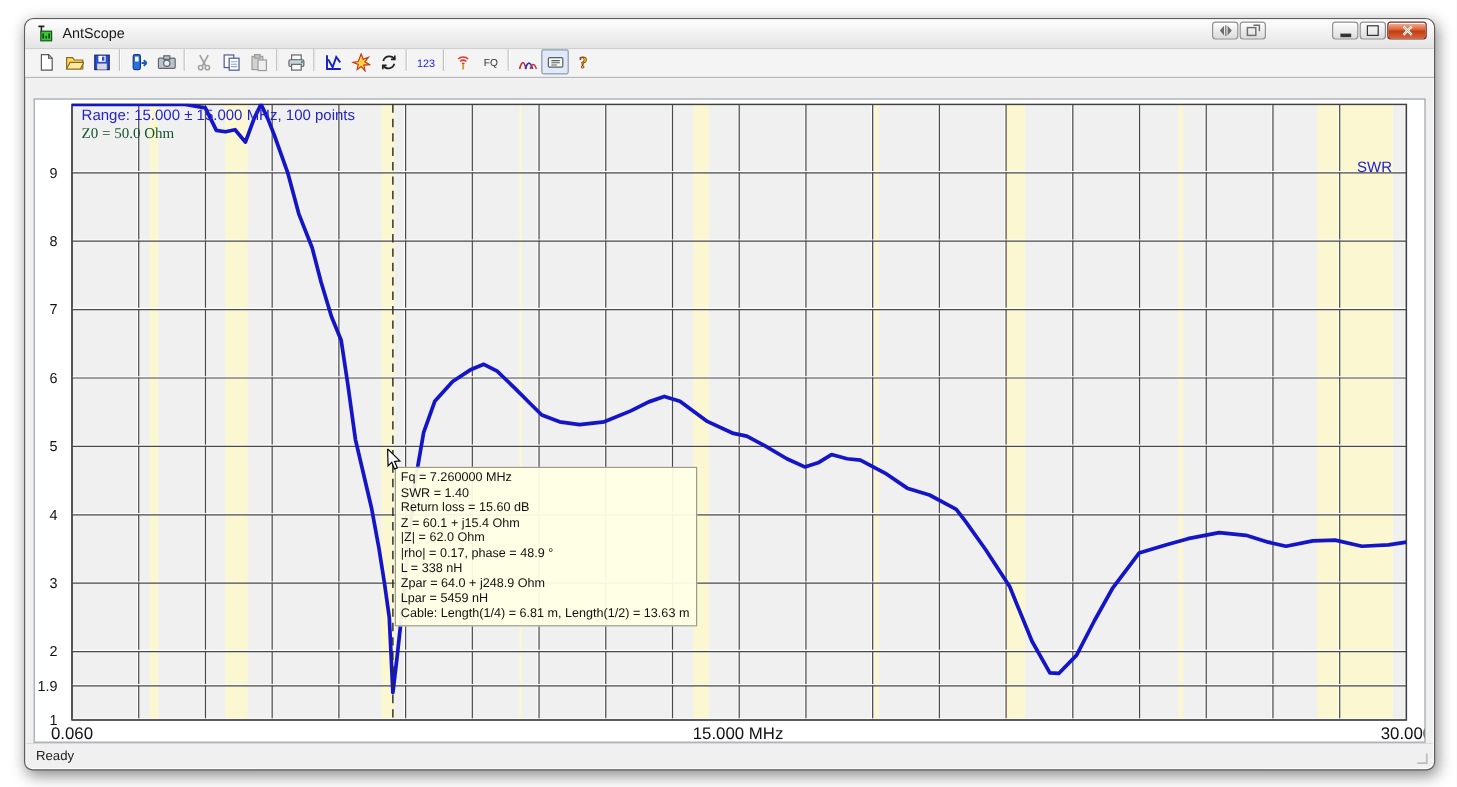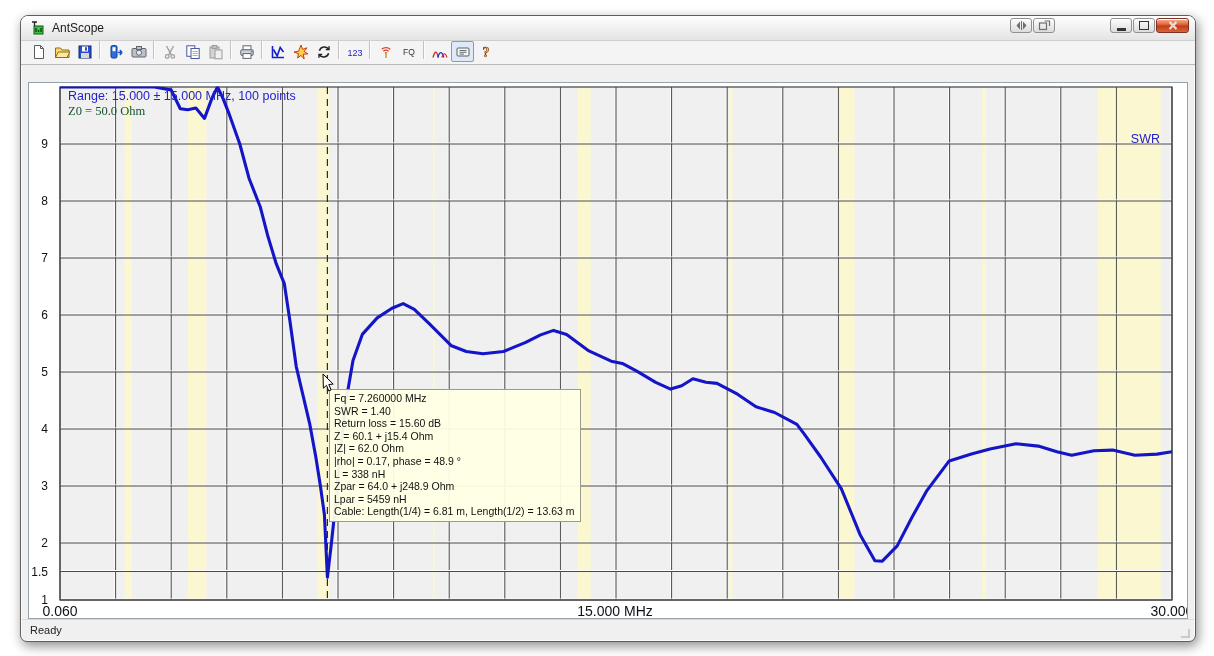--- a/index.html
+++ b/index.html
@@ -338,21 +338,21 @@
         <rect x="31" y="4" width="1112" height="513" fill="none" stroke="#3f3f3f" stroke-width="1.2"></rect>
         <clipPath id="plotclip">
           <rect x="31" y="3.5" width="1112" height="514"></rect>
         </clipPath>
         <polyline points="31.0,4.0 84.5,4.0 125.3,4.0 142.1,6.9 151.3,25.7 158.8,26.8 166.9,25.1 175.5,35.4 182.9,15.4 188.5,4.0 194.0,15.4 199.6,29.6 210.8,61.0 220.0,95.2 231.2,123.7 238.6,152.2 247.2,180.7 255.3,200.6 260.9,237.7 267.2,283.3 273.9,311.8 280.6,340.3 286.9,374.5 291.4,403.0 295.4,431.5 298.4,494.2 302.1,462.9 305.8,428.7 310.3,380.2 316.6,320.4 324.0,277.6 333.3,251.4 348.2,234.9 363.0,225.2 374.2,220.6 385.3,226.3 400.2,240.6 413.2,253.7 422.5,262.8 437.3,268.5 454.0,270.8 474.5,268.5 496.7,259.4 511.6,251.9 524.6,247.4 537.6,251.4 559.9,267.9 582.2,278.2 593.3,280.4 608.2,288.4 626.7,299.3 641.6,306.1 652.7,302.7 663.9,295.8 676.9,299.3 688.0,300.4 708.5,311.2 727.0,323.8 745.6,329.5 767.9,341.4 775.3,351.1 792.0,374.5 812.4,405.8 831.0,451.4 845.9,477.7 853.3,478.2 868.2,462.9 883.0,434.3 897.9,407.6 920.2,377.9 942.4,371.1 961.0,365.9 987.0,360.8 1009.3,363.1 1027.9,368.8 1042.7,372.2 1065.0,367.7 1083.6,367.1 1105.9,372.2 1128.1,371.1 1143.0,368.8" fill="none" stroke="#1515c8" stroke-width="3.1" stroke-linejoin="round" stroke-linecap="round" clip-path="url(#plotclip)"></polyline>
         <line x1="298.4" y1="4" x2="298.4" y2="517" stroke="#2a2a2a" stroke-width="1.2" stroke-dasharray="7 5"></line>
       </svg>
 
     <div id="y-ticks">
         <div class="y-tick" style="top: 511px; left: 0px;">1</div>
-        <div class="y-tick" style="top: 482.5px; left: 0px;">1.5</div>
+        <div class="y-tick" style="top: 482.5px; left: 0px;">1.9</div>
         <div class="y-tick" style="top: 454px; left: 0px;">2</div>
         <div class="y-tick" style="top: 397px; left: 0px;">3</div>
         <div class="y-tick" style="top: 340px; left: 0px;">4</div>
         <div class="y-tick" style="top: 283px; left: 0px;">5</div>
         <div class="y-tick" style="top: 226px; left: 0px;">6</div>
         <div class="y-tick" style="top: 169px; left: 0px;">7</div>
         <div class="y-tick" style="top: 112px; left: 0px;">8</div>
         <div class="y-tick" style="top: 55px; left: 0px;">9</div>
       </div>
     <div id="x-ticks">

